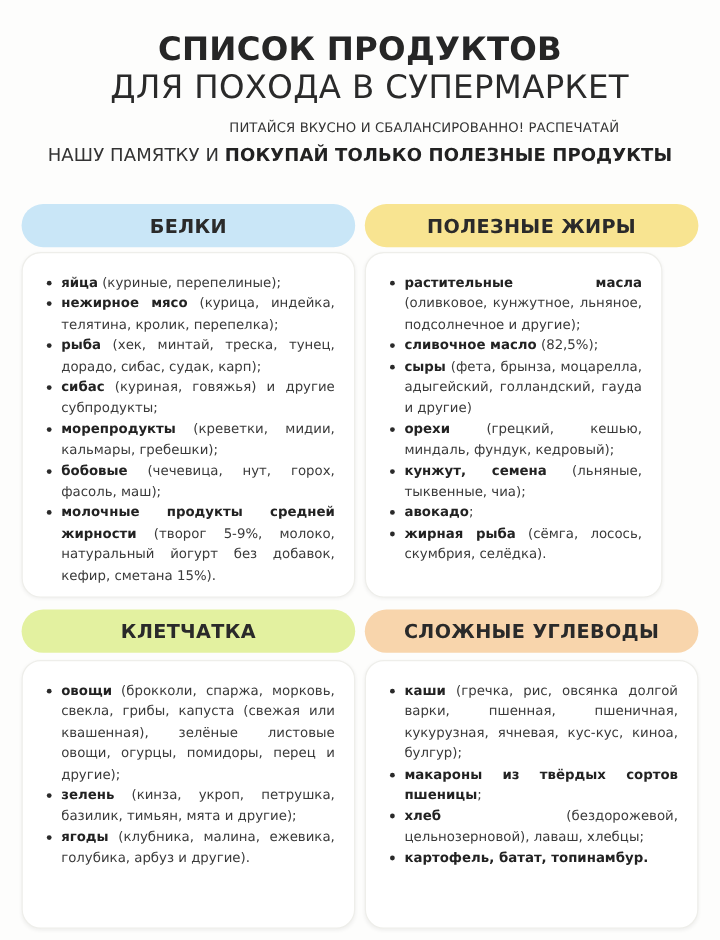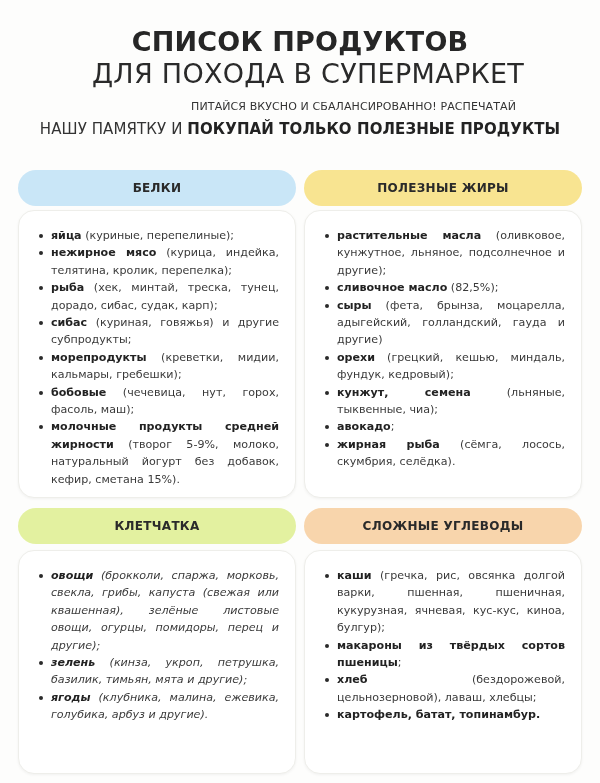--- a/index.html
+++ b/index.html
@@ -7,21 +7,21 @@
   body { font-family: "DejaVu Sans", "Liberation Sans", sans-serif; color: #2b2b2b; position: relative; }
 
   .header { position: absolute; top: 0; left: 0; width: 600px; text-align: center; }
   .title-1 { position: absolute; top: 26px; width: 600px; text-align: center; font-size: 27px; font-weight: bold; letter-spacing: 0.2px; color: #262626; }
   .title-2 { position: absolute; top: 58px; width: 600px; text-align: center; font-size: 27px; font-weight: normal; color: #2a2a2a; letter-spacing: 0.3px; padding-left: 16px; }
   .sub-1 { position: absolute; top: 100px; width: 516px; text-align: right; font-size: 11px; color: #333; letter-spacing: 0.1px; }
   .sub-2 { position: absolute; top: 120px; width: 600px; text-align: center; font-size: 15px; color: #333; letter-spacing: 0.1px; }
   .sub-2 b { font-weight: bold; color: #222; }
 
   .pill { position: absolute; height: 36px; border-radius: 18px; display: flex; align-items: center; justify-content: center;
-          font-size: 12px; font-weight: bold; color: #2a2a2a; letter-spacing: 0.3px; }
+          font-size: 16px; font-weight: bold; color: #2a2a2a; letter-spacing: 0.3px; }
   .card { position: absolute; background: #ffffff; border-radius: 16px; border: 1px solid #eeeeea;
           box-shadow: 0 1px 3px rgba(0,0,0,0.05); padding: 16px 16px 10px 18px; }
   .card ul { list-style: none; }
   .card li { position: relative; padding-left: 14px; font-size: 11.1px; line-height: 17.4px; color: #3a3a3a; text-align: justify; }
   .card li::before { content: ""; position: absolute; left: 2px; top: 7px; width: 4px; height: 4px; border-radius: 50%; background: #2a2a2a; }
   .card li .k { font-weight: bold; color: #222; }
 </style>
 </head>
 <body>
 
@@ -39,34 +39,34 @@
       <li><span class="k">нежирное мясо</span><span> (курица, индейка, телятина, кролик, перепелка);</span></li>
       <li><span class="k">рыба</span><span> (хек, минтай, треска, тунец, дорадо, сибас, судак, карп);</span></li>
       <li><span class="k">сибас</span><span> (куриная, говяжья) и другие субпродукты;</span></li>
       <li><span class="k">морепродукты</span><span> (креветки, мидии, кальмары, гребешки);</span></li>
       <li><span class="k">бобовые</span><span> (чечевица, нут, горох, фасоль, маш);</span></li>
       <li><span class="k">молочные продукты средней жирности</span><span> (творог 5-9%, молоко, натуральный йогурт без добавок, кефир, сметана 15%).</span></li>
     </ul>
 </div>
 
 <div class="pill" style="left:304px; top:170px; width:278px; background:#f8e491;">ПОЛЕЗНЫЕ ЖИРЫ</div>
-<div class="card" style="left:304px; top:210px; width:278px; height:288px;">
+<div class="card" style="left:304px; top:210px; width:248px; height:288px;">
   <ul>
       <li><span class="k">растительные масла</span><span> (оливковое, кунжутное, льняное, подсолнечное и другие);</span></li>
       <li><span class="k">сливочное масло</span><span> (82,5%);</span></li>
       <li><span class="k">сыры</span><span> (фета, брынза, моцарелла, адыгейский, голландский, гауда и другие)</span></li>
       <li><span class="k">орехи</span><span> (грецкий, кешью, миндаль, фундук, кедровый);</span></li>
       <li><span class="k">кунжут, семена</span><span> (льняные, тыквенные, чиа);</span></li>
       <li><span class="k">авокадо</span><span>;</span></li>
       <li><span class="k">жирная рыба</span><span> (сёмга, лосось, скумбрия, селёдка).</span></li>
     </ul>
 </div>
 
 <div class="pill" style="left:18px; top:508px; width:278px; background:#e3f1a0;">КЛЕТЧАТКА</div>
-<div class="card" style="left:18px; top:550px; width:278px; height:224px;font-style:italic;">
+<div class="card" style="left:18px; top:550px; width:278px; height:224px;">
   <ul>
       <li><span class="k">овощи</span><span> (брокколи, спаржа, морковь, свекла, грибы, капуста (свежая или квашенная), зелёные листовые овощи, огурцы, помидоры, перец и другие);</span></li>
       <li><span class="k">зелень</span><span> (кинза, укроп, петрушка, базилик, тимьян, мята и другие);</span></li>
       <li><span class="k">ягоды</span><span> (клубника, малина, ежевика, голубика, арбуз и другие).</span></li>
     </ul>
 </div>
 
 <div class="pill" style="left:304px; top:508px; width:278px; background:#f8d5ac;">СЛОЖНЫЕ УГЛЕВОДЫ</div>
 <div class="card" style="left:304px; top:550px; width:278px; height:224px;">
   <ul>

